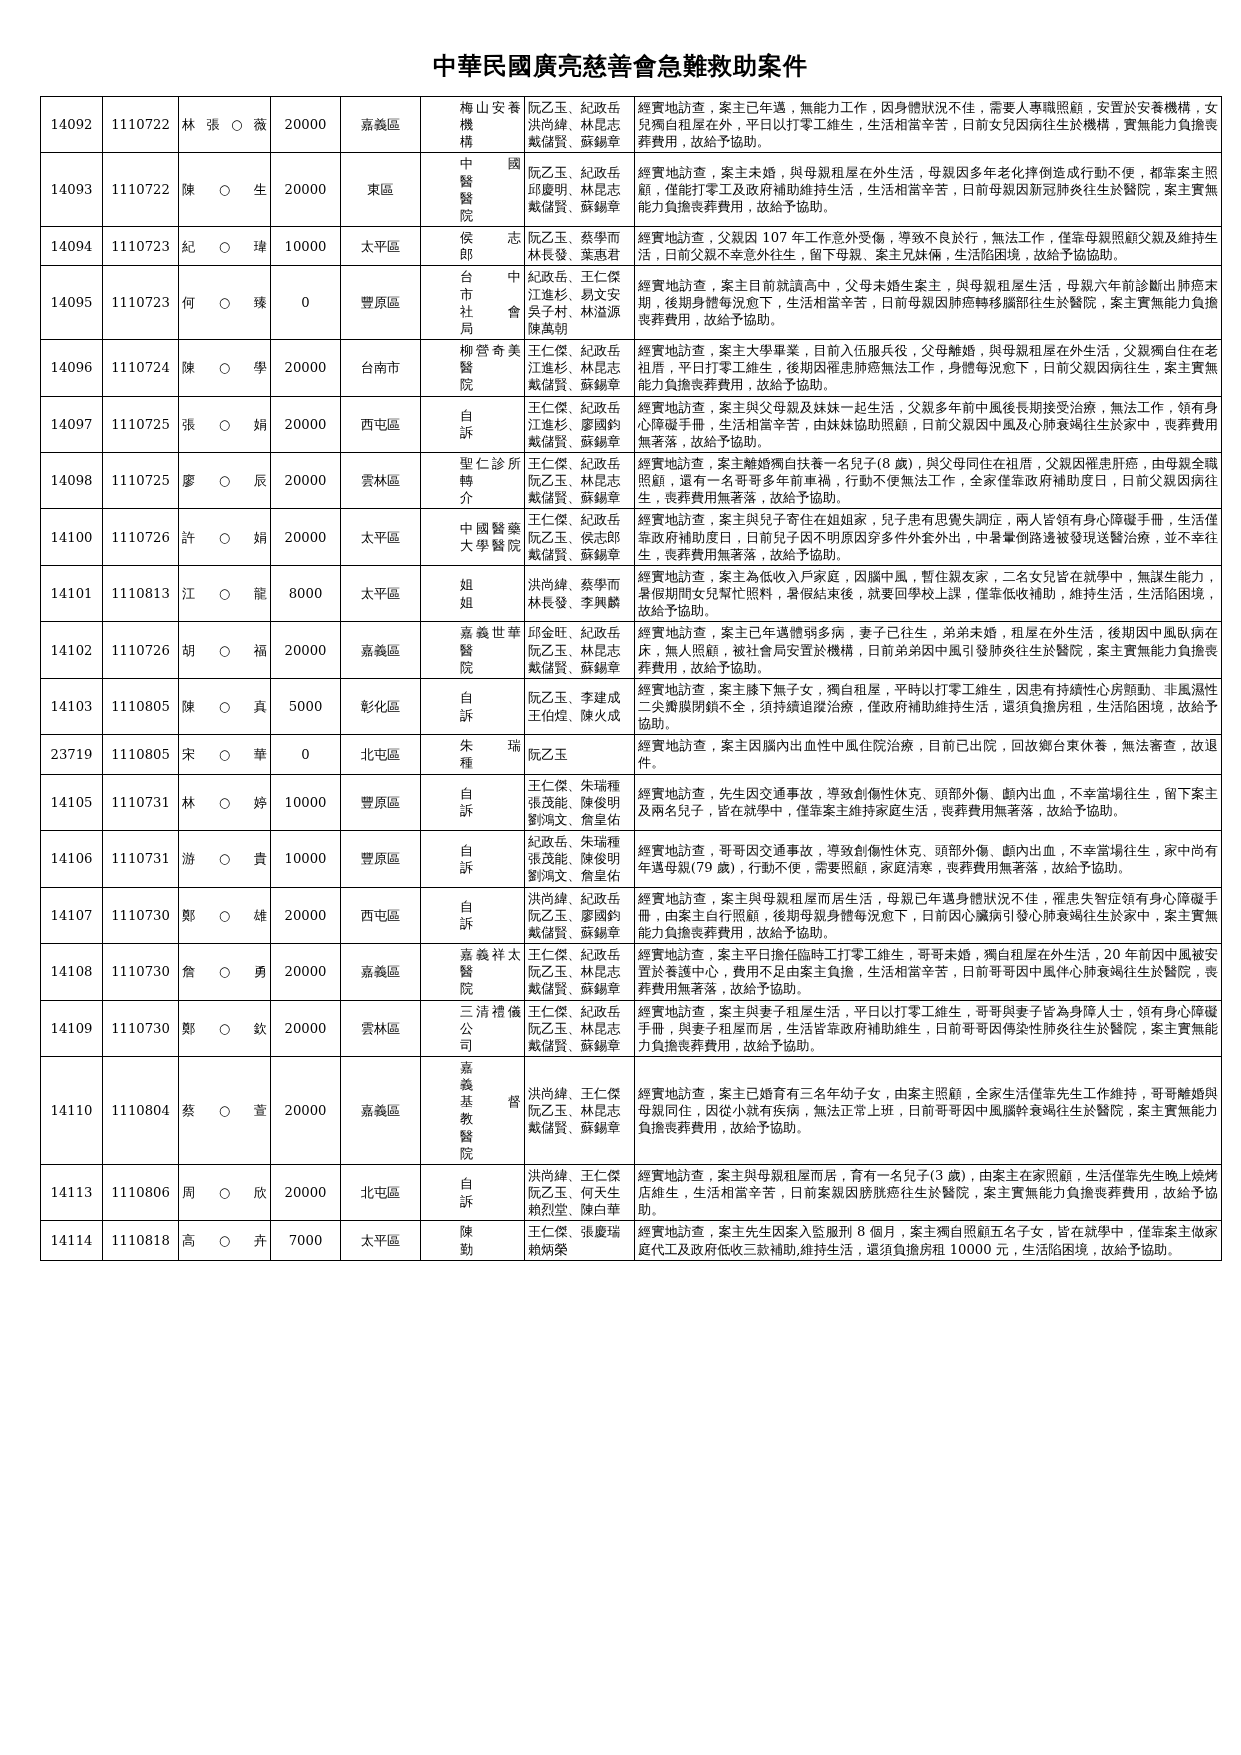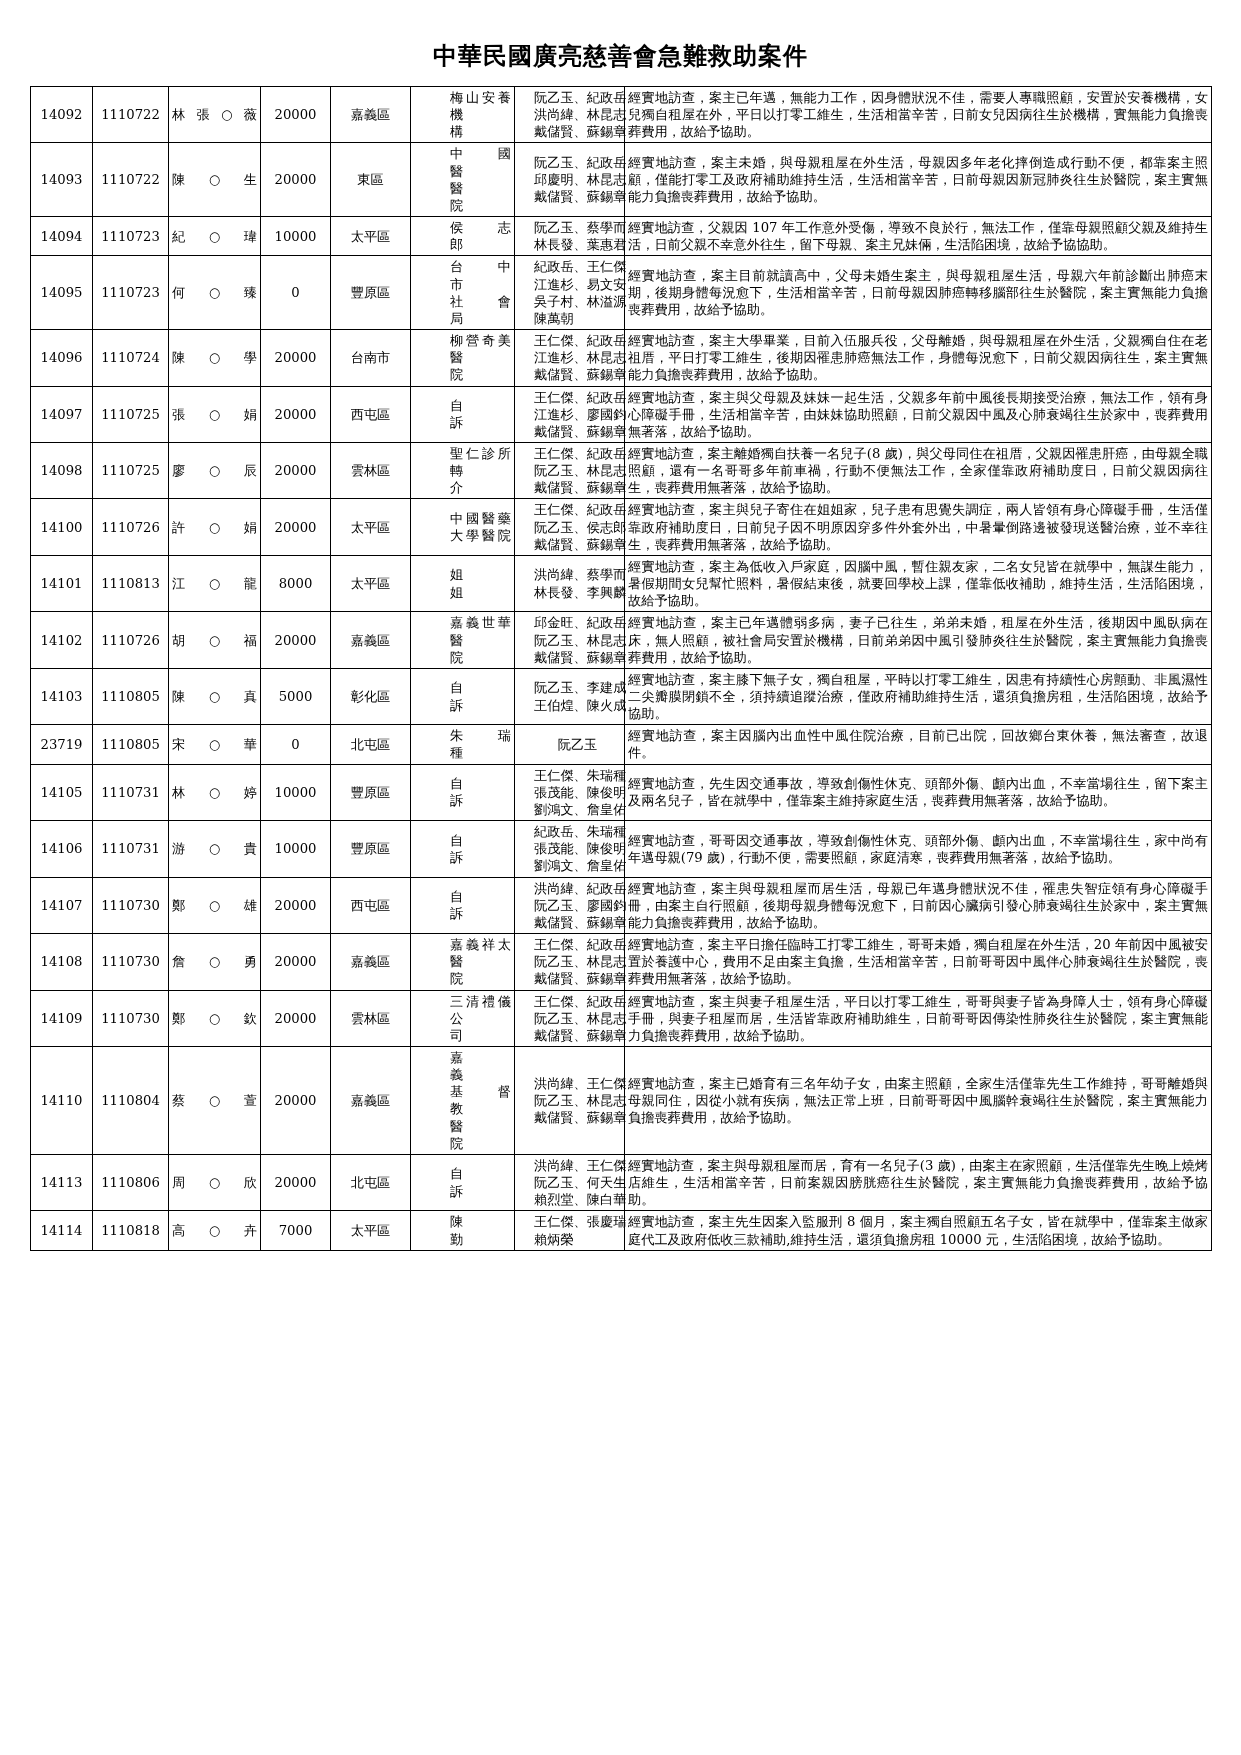--- a/index.html
+++ b/index.html
@@ -11,21 +11,21 @@
     width: 1241px;
     height: 1755px;
     font-family: "DejaVu Serif", "Liberation Serif", serif;
     color: #000000;
     overflow: hidden;
   }
   .page {
     width: 1241px;
     height: 1755px;
     box-sizing: border-box;
-    padding: 0;
+    padding: 10px;
     position: relative;
   }
   .doc-title {
     text-align: center;
     font-size: 24px;
     font-weight: 700;
     letter-spacing: 1px;
     padding-top: 40px;
     padding-bottom: 14px;
     font-family: "DejaVu Serif", "Liberation Serif", serif;
@@ -83,22 +83,22 @@
   }
   .cell-src .ln { display: block; text-align: justify; text-align-last: justify; margin-left: 36px; }
   .cell-staff {
     font-size: 13px;
     line-height: 1.28;
     text-align: left;
     white-space: nowrap;
     padding-left: 2px;
     padding-right: 1px;
   }
-  .cell-staff .ln { display: block; margin-left: 16px; }
-  .cell-staff.centered { text-align: center; }
+  .cell-staff .ln { display: block; }
+  .cell-staff.centered { text-align: left; }
   .cell-desc {
     font-size: 13.4px;
     line-height: 1.36;
     text-align: justify;
     text-align-last: left;
     padding-left: 4px;
     padding-right: 4px;
     vertical-align: middle;
   }
   .cell-desc p { margin: 0; }

